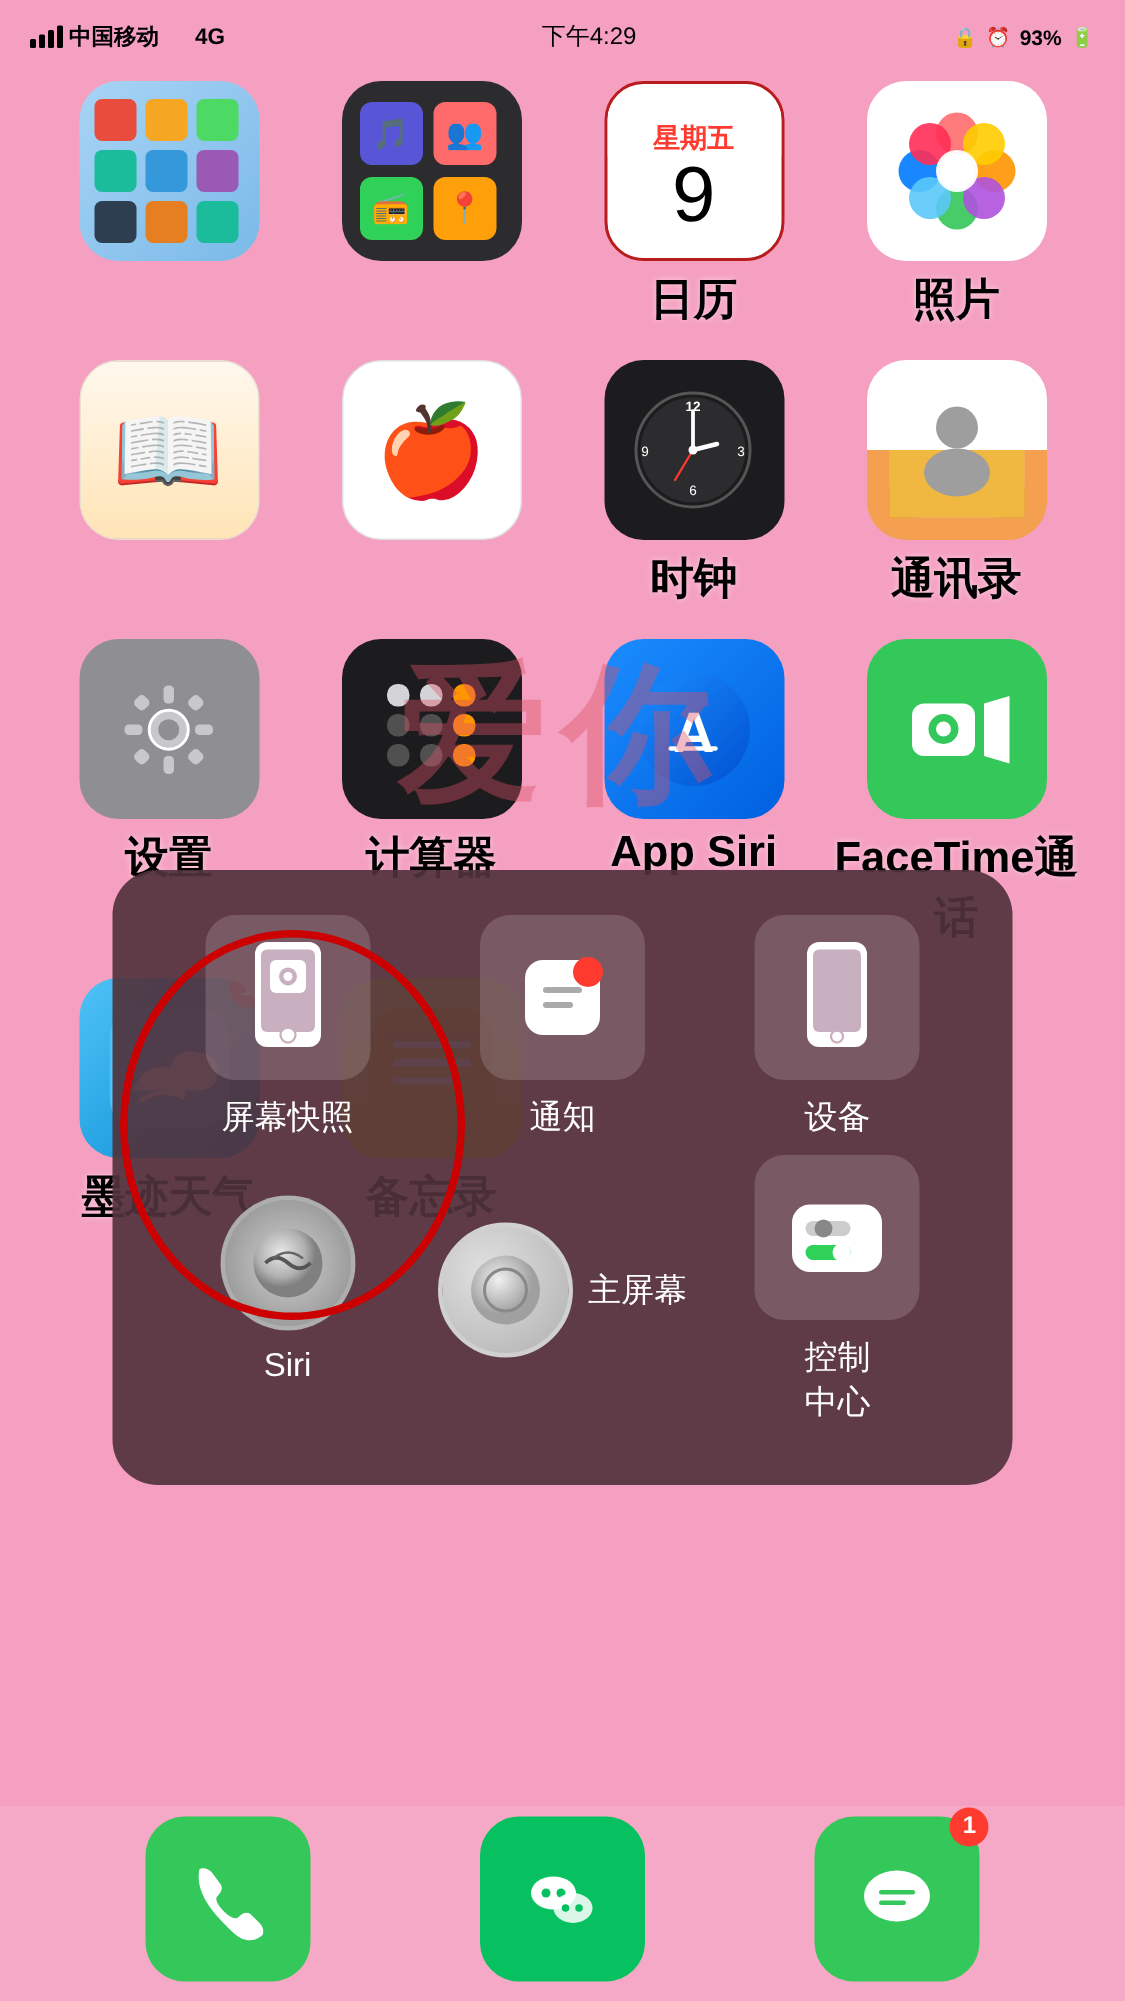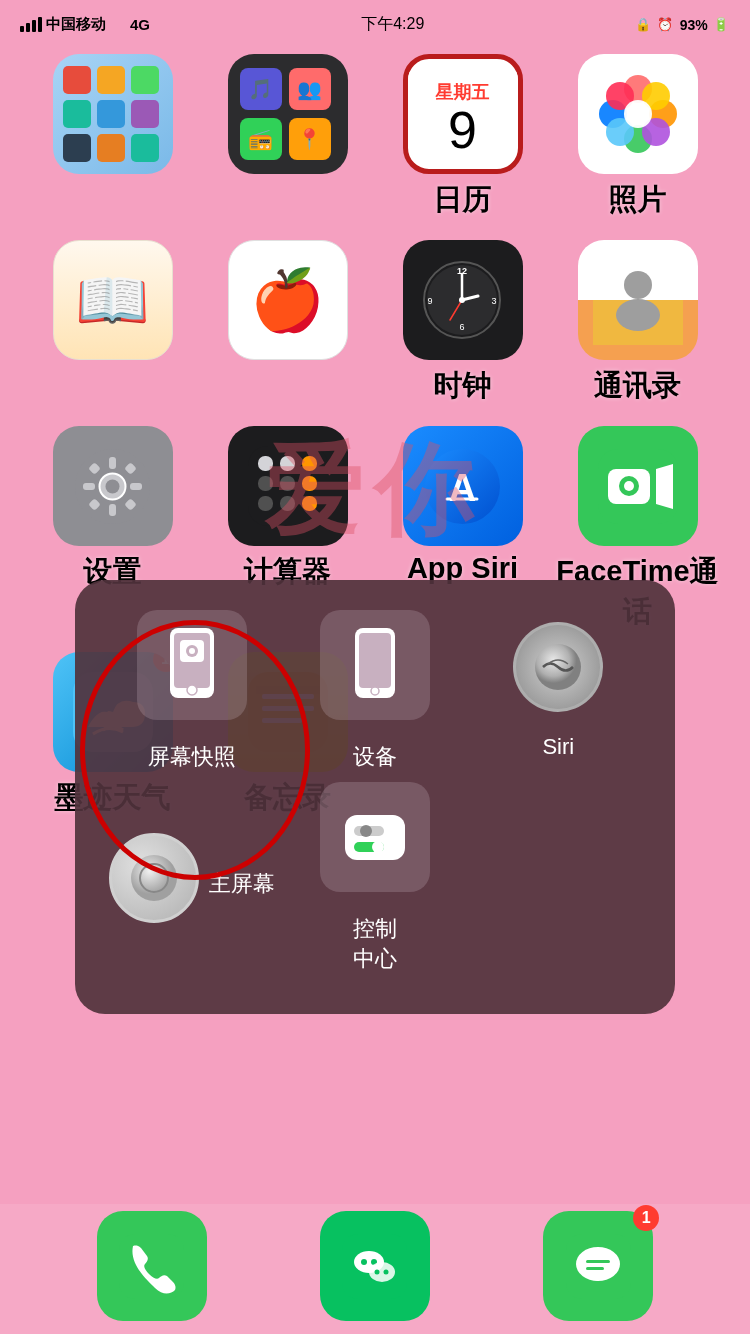--- a/index.html
+++ b/index.html
@@ -104,21 +104,21 @@
     .folder-icon .mini-app {
       width: 28px;
       height: 28px;
       border-radius: 6px;
     }
 
     
     .calendar-icon {
       background: white;
       flex-direction: column;
-      border: 5px solid #b91c1c;
+      border: 2px solid #b91c1c;
     }
     .calendar-top {
       background: white;
       width: 100%;
       text-align: center;
       color: #ff3b30;
       font-size: 16px;
       font-weight: bold;
       padding-top: 8px;
     }
@@ -226,21 +226,20 @@
       border-radius: 20px;
       display: flex;
       align-items: center;
       justify-content: center;
     }
 
     .at-label {
       color: white;
       font-size: 22px;
       text-align: center;
-      margin-top: 12px;
     }
 
     
     .at-home-btn {
       width: 90px;
       height: 90px;
       border-radius: 50%;
       background: radial-gradient(circle at 35% 35%, #e0e0e0, #b0b0b0);
       border: 3px solid #d0d0d0;
       display: flex;
@@ -552,20 +551,32 @@
         <rect x="18" y="12" width="24" height="22" rx="4" fill="white"></rect>
         <circle cx="30" cy="23" r="6" fill="#c8b0c0"></circle>
         <circle cx="30" cy="23" r="3" fill="white"></circle>
 
         <circle cx="30" cy="62" r="5" fill="white" stroke="#c8b0c0" stroke-width="1.5"></circle>
       </svg>
     </div>
     <span class="at-label">屏幕快照</span>
   </div>
 
+  <div class="at-item">
+    <div class="at-icon-box">
+      <svg width="70" height="70" viewBox="0 0 70 70">
+
+        <rect x="10" y="10" width="50" height="50" rx="12" fill="white"></rect>
+        <circle cx="52" cy="18" r="10" fill="#ff3b30"></circle>
+        <rect x="22" y="28" width="26" height="4" rx="2" fill="#aaa"></rect>
+        <rect x="22" y="38" width="20" height="4" rx="2" fill="#aaa"></rect>
+      </svg>
+    </div>
+    <span class="at-label">通知</span>
+  </div>
 
   <div class="at-item">
     <div class="at-icon-box">
       <svg width="50" height="75" viewBox="0 0 50 75">
         <rect x="5" y="0" width="40" height="70" rx="8" fill="white"></rect>
         <rect x="9" y="5" width="32" height="55" rx="4" fill="#c8b0c0"></rect>
         <circle cx="25" cy="63" r="4" fill="white" stroke="#c8b0c0" stroke-width="1.5"></circle>
       </svg>
     </div>
     <span class="at-label">设备</span>

